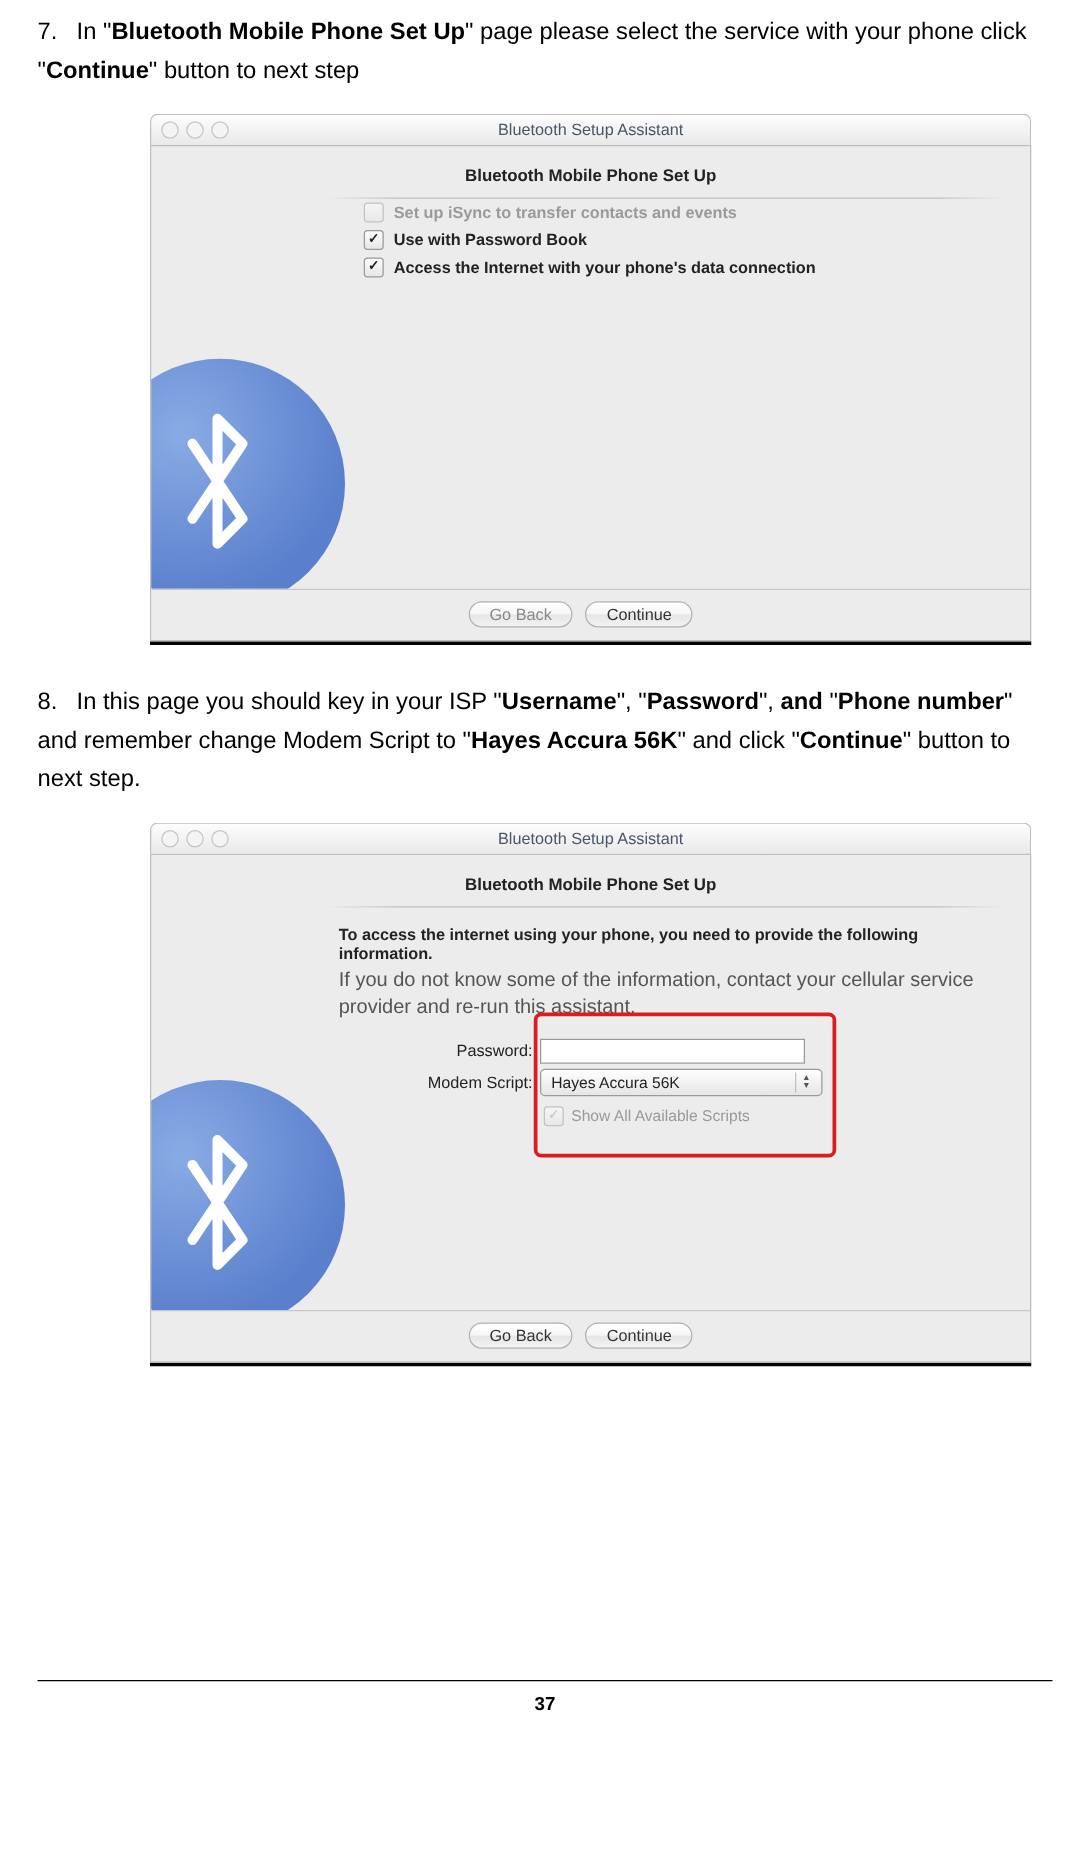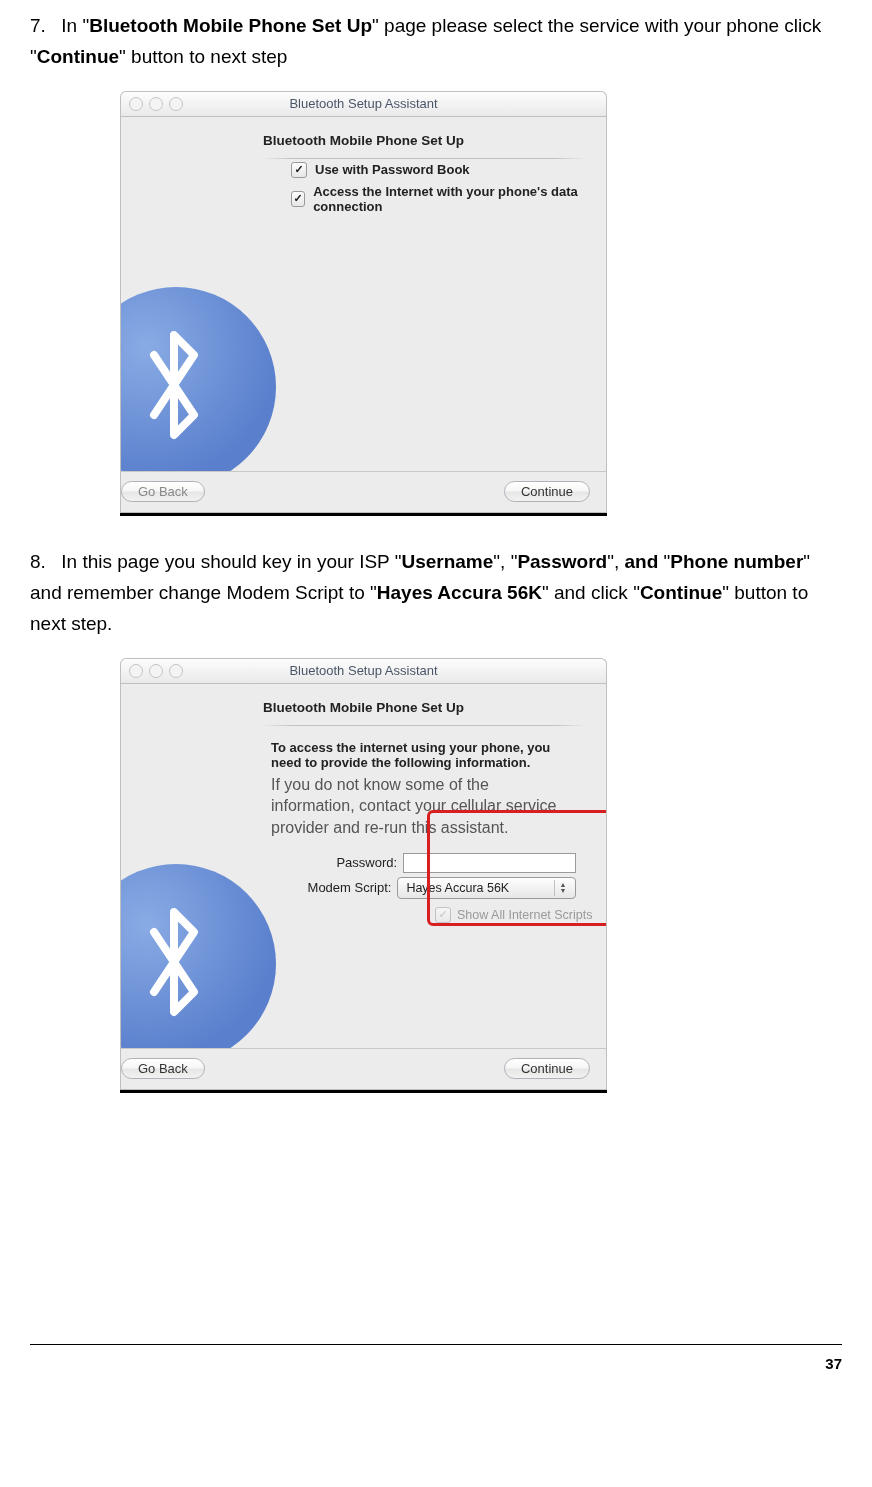--- a/index.html
+++ b/index.html
@@ -28,21 +28,21 @@
   .step .body {
     display: inline;
   }
   .step .indent {
     padding-left: 26px;
     display: block;
   }
   .bold { font-weight: bold; }
 
   .shot {
-    width: 487px;
+    width: 705px;
     margin: 0 12px 30px 90px;
     border-bottom: 3px solid #000;
     background: #fff;
   }
   .titlebar {
     height: 24px;
     border: 1px solid #bfbfbf;
     border-bottom: none;
     border-radius: 6px 6px 0 0;
     background: linear-gradient(#fdfdfd, #e9e9e9);
@@ -153,21 +153,21 @@
     font-size: 11px; line-height: 1;
   }
   .chk.disabled { opacity: 0.5; }
 
   .footer-bar {
     position: absolute;
     left: 0; right: 0; bottom: 0;
     height: 40px;
     border-top: 1px solid #c8c8c8;
     display: flex;
-    justify-content: space-between;
+    justify-content: center;
     align-items: center;
     padding-right: 16px;
     gap: 10px;
     background: #ececec;
   }
   .aqua-btn {
     font-family: "Lucida Grande", Arial, sans-serif;
     font-size: 13px;
     color: #333;
     padding: 2px 16px;
@@ -230,21 +230,21 @@
     margin: 6px 0 0 314px;
     font-family: "Lucida Grande", Arial, sans-serif;
     font-size: 12.5px; color: #9a9a9a;
   }
 
   .page-footer {
     position: absolute;
     left: 30px; right: 30px; bottom: 28px;
     border-top: 1.5px solid #000;
     padding-top: 10px;
-    text-align: right;
+    text-align: center;
     font-size: 15px;
     font-weight: bold;
   }
 </style>
 </head>
 <body>
 
 <div class="page">
 
   <div class="step">
@@ -269,20 +269,24 @@
         <div class="glyph">
           <svg viewBox="0 0 60 120">
               <path d="M10 30 L50 90 L30 110 L30 10 L50 30 L10 90" stroke="#fff" stroke-width="8" fill="none" stroke-linejoin="round" stroke-linecap="round"></path>
             </svg>
         </div>
       </div>
       <div class="content">
         <div class="section-title">Bluetooth Mobile Phone Set Up</div>
         <div class="hr"></div>
         <div class="opts">
+          <div class="row disabled">
+            <div class="chk disabled"></div>
+            <span>Set up iSync to transfer contacts and events</span>
+          </div>
           <div class="row">
             <div class="chk">✓</div>
             <span>Use with Password Book</span>
           </div>
           <div class="row">
             <div class="chk">✓</div>
             <span>Access the Internet with your phone's data connection</span>
           </div>
         </div>
       </div>
@@ -331,21 +335,21 @@
           <div class="frow">
             <div class="flabel">Modem Script:</div>
             <div class="fselect">
               <span>Hayes Accura 56K</span>
               <span class="arrows">▲<br>▼</span>
             </div>
           </div>
         </div>
         <div class="show-all">
           <div class="chk disabled">✓</div>
-          <span>Show All Internet Scripts</span>
+          <span>Show All Available Scripts</span>
         </div>
 
         <div class="redbox" style="left:306px; top:126px; width:236px; height:110px"></div>
       </div>
       <div class="footer-bar">
         <div class="aqua-btn">Go Back</div>
         <div class="aqua-btn">Continue</div>
       </div>
     </div>
   </div>

